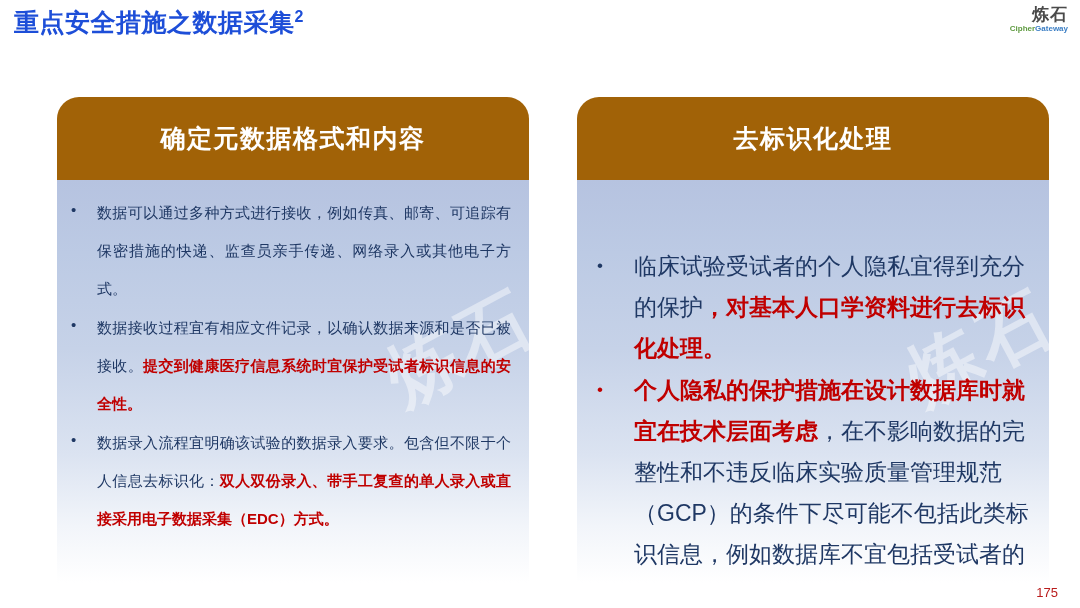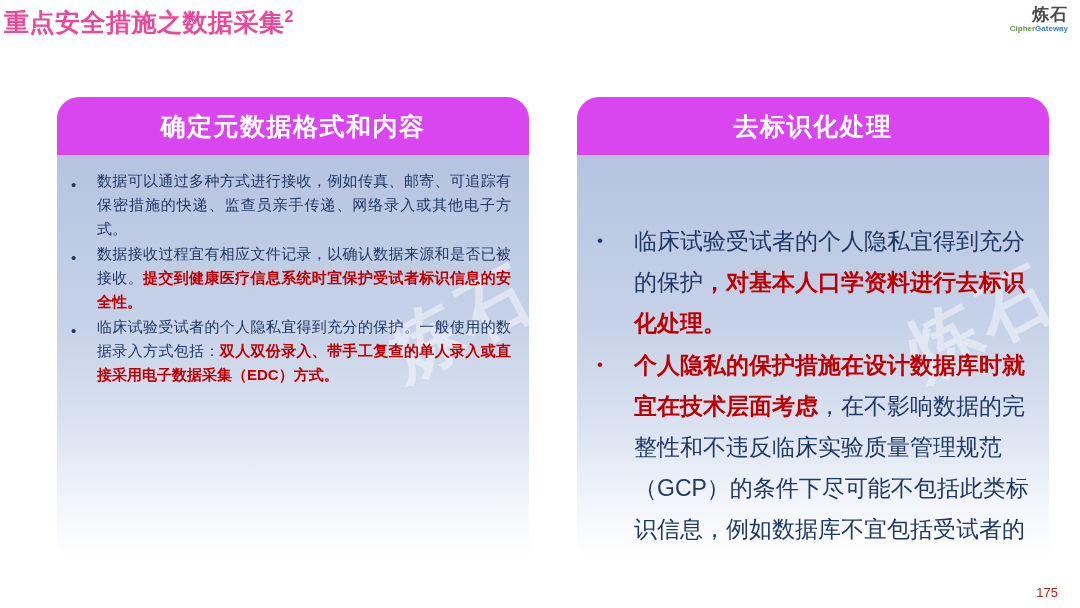--- a/index.html
+++ b/index.html
@@ -11,25 +11,25 @@
     height: 608px;
     background: #ffffff;
     font-family: "Liberation Sans", "DejaVu Sans", sans-serif;
     overflow: hidden;
     position: relative;
   }
 
   
   #slide-title {
     position: absolute;
-    left: 4px;
+    left: 14px;
     top: 6px;
     font-size: 25px;
     font-weight: bold;
-    color: #ec4899;
+    color: #1d4ed8;
     letter-spacing: 0.5px;
     white-space: nowrap;
   }
   #slide-title .sup {
     font-size: 16px;
     vertical-align: super;
     font-weight: bold;
   }
 
   
@@ -61,22 +61,22 @@
   .card {
     position: absolute;
     top: 97px;
     width: 472px;
     height: 470px;
   }
   #card-left  { left: 57px;  }
   #card-right { left: 557px; padding-left: 20px; }
 
   .card-header {
-    height: 58px;
-    background: #d946ef;
+    height: 83px;
+    background: #a16207;
     border-top-left-radius: 22px;
     border-top-right-radius: 22px;
     display: flex;
     align-items: center;
     justify-content: center;
     color: #ffffff;
     font-size: 25px;
     font-weight: bold;
     letter-spacing: 1.5px;
   }
@@ -127,21 +127,21 @@
   ul.bullets li::before {
     content: "•";
     position: absolute;
     left: 0;
     top: -1px;
   }
 
   
   #card-left ul.bullets li {
     font-size: 15px;
-    line-height: 24px;
+    line-height: 38px;
     padding-left: 26px;
     text-align: justify;
   }
   #card-left ul.bullets li::before {
     font-size: 15px;
     line-height: 34px;
   }
 
   
   #card-right ul.bullets {
@@ -185,21 +185,21 @@
   <span class="logo-en"><span class="logo-cipher">Cipher</span><span class="logo-gateway">Gateway</span></span>
 </div>
 
 <div class="card" id="card-left">
   <div class="card-header">确定元数据格式和内容</div>
   <div class="card-body">
     <div class="watermark">炼石</div>
     <ul class="bullets">
         <li><span>数据可以通过多种方式进行接收，例如传真、邮寄、可追踪有保密措施的快递、监查员亲手传递、网络录入或其他电子方式。</span></li>
         <li><span>数据接收过程宜有相应文件记录，以确认数据来源和是否已被接收。</span><span class="hl">提交到健康医疗信息系统时宜保护受试者标识信息的安全性。</span></li>
-        <li><span>临床试验受试者的个人隐私宜得到充分的保护。一般使用的数据录入方式包括：</span><span class="hl">双人双份录入、带手工复查的单人录入或直接采用电子数据采集（EDC）方式。</span></li>
+        <li><span>数据录入流程宜明确该试验的数据录入要求。包含但不限于个人信息去标识化：</span><span class="hl">双人双份录入、带手工复查的单人录入或直接采用电子数据采集（EDC）方式。</span></li>
       </ul>
   </div>
 </div>
 
 <div class="card" id="card-right">
   <div class="card-header">去标识化处理</div>
   <div class="card-body">
     <div class="watermark">炼石</div>
     <ul class="bullets">
         <li><span>临床试验受试者的个人隐私宜得到充分的保护</span><span class="hl">，对基本人口学资料进行去标识化处理。</span></li>

